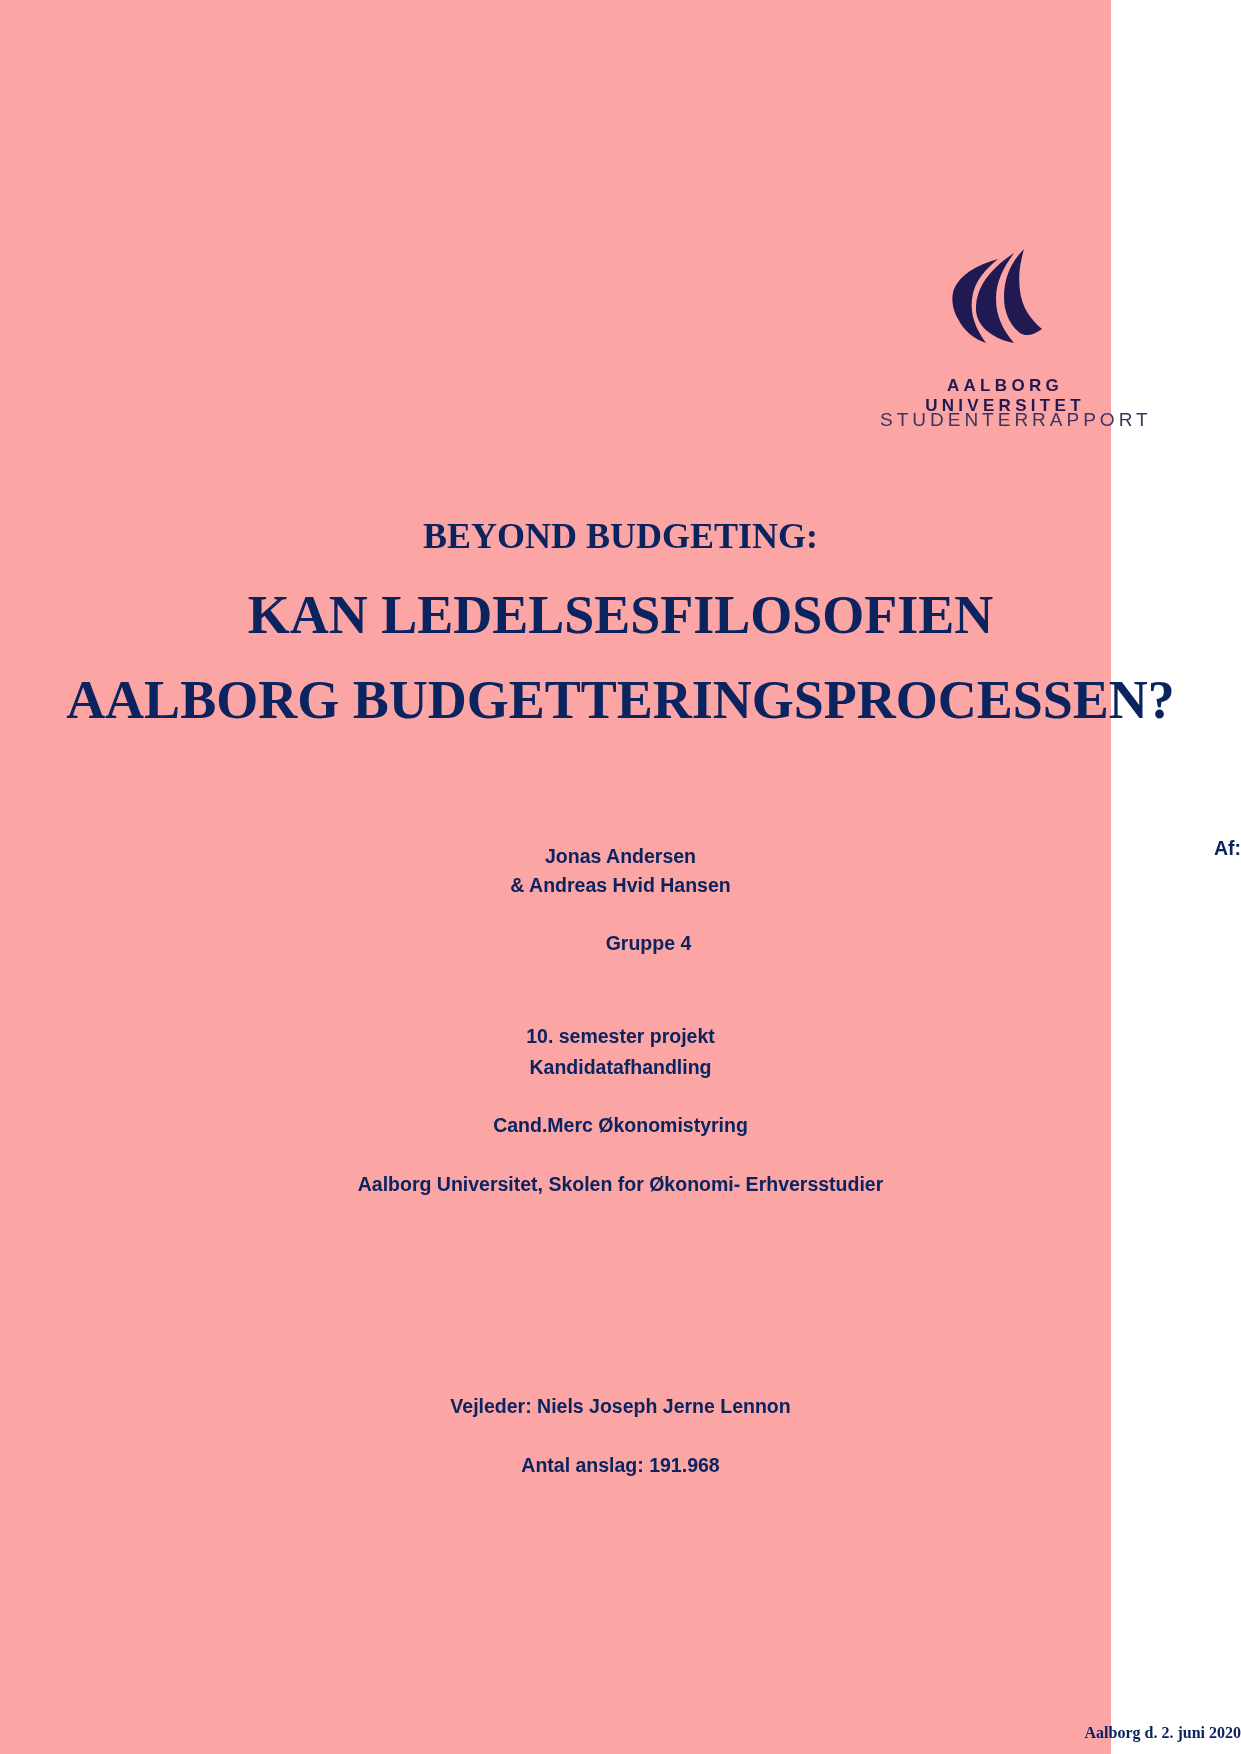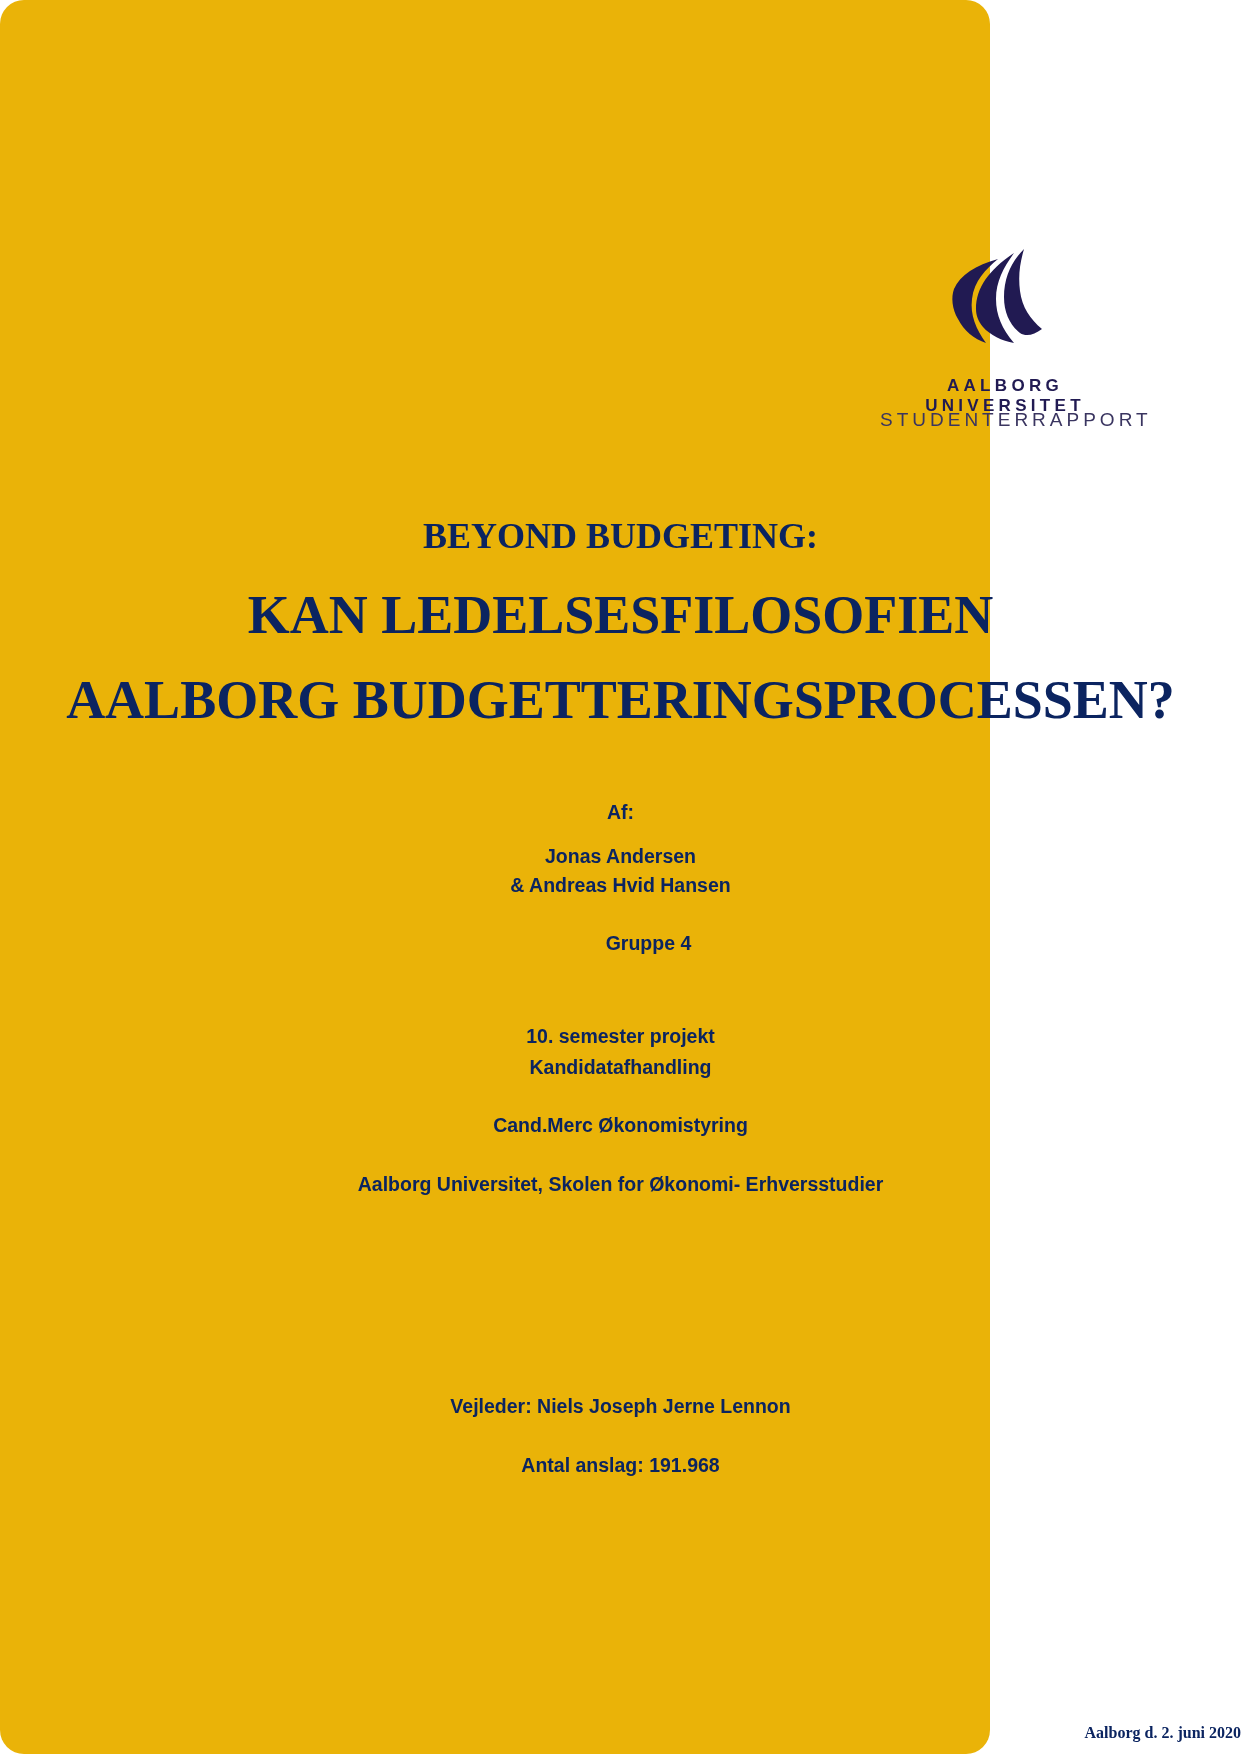--- a/index.html
+++ b/index.html
@@ -1,17 +1,17 @@
 <!DOCTYPE html>
 <html><head>
   <meta charset="utf-8">
   <style>
     html, body { margin: 0; padding: 0; background: #ffffff; }
     body { width: 1241px; height: 1754px; position: relative; overflow: hidden; }
-    .page { position: absolute; left: 0; top: 0; width: 990px; height: 1754px; background: #eab308; border-radius: 24px; }
+    .page { position: absolute; left: 0; top: 0; width: 1111px; height: 1754px; background: #fca5a5; }
     .abs { position: absolute; white-space: nowrap; font-weight: bold; }
     .center { left: 0; width: 1241px; text-align: center; }
     .serif { font-family: "Liberation Serif", "DejaVu Serif", serif; color: #0b2460; }
     .sans { font-family: "Liberation Sans", "DejaVu Sans", sans-serif; color: #0b2460; }
     .logo-icon { position: absolute; left: 946px; top: 247px; width: 100px; height: 100px; }
     .logo-name {
       position: absolute; left: 864px; top: 376px; width: 282px; text-align: center;
       font-family: "Liberation Sans", "DejaVu Sans", sans-serif; font-weight: bold;
       font-size: 17px; letter-spacing: 4.3px; color: #211a52; line-height: 20px;
     }
@@ -43,21 +43,21 @@
       </g>
     </svg>
     <div class="logo-name">AALBORG UNIVERSITET</div>
     <div class="logo-sub">STUDENTERRAPPORT</div>
   </div>
 
   <div class="abs center serif t1">BEYOND BUDGETING:</div>
   <div class="abs center serif t2">KAN LEDELSESFILOSOFIEN</div>
   <div class="abs center serif t3">AALBORG BUDGETTERINGSPROCESSEN?</div>
 
-  <div class="abs center sans s" style="top:800px;">Af:</div>
+  <div class="abs center sans s" style="top:836px;text-align:right;">Af:</div>
   <div class="abs center sans s" style="top:873px;">&amp; Andreas Hvid Hansen</div>
   <div class="abs center sans s" style="top:844px;">Jonas Andersen</div>
   <div class="abs center sans s" style="top:931px;padding-left:28px;">Gruppe 4</div>
 
   <div class="abs center sans s" style="top:1024px;">10. semester projekt</div>
   <div class="abs center sans s" style="top:1055px;">Kandidatafhandling</div>
   <div class="abs center sans s" style="top:1113px;">Cand.Merc Økonomistyring</div>
   <div class="abs center sans s" style="top:1172px;">Aalborg Universitet, Skolen for Økonomi- Erhversstudier</div>
 
   <div class="abs center sans s" style="top:1394px;">Vejleder: Niels Joseph Jerne Lennon</div>

